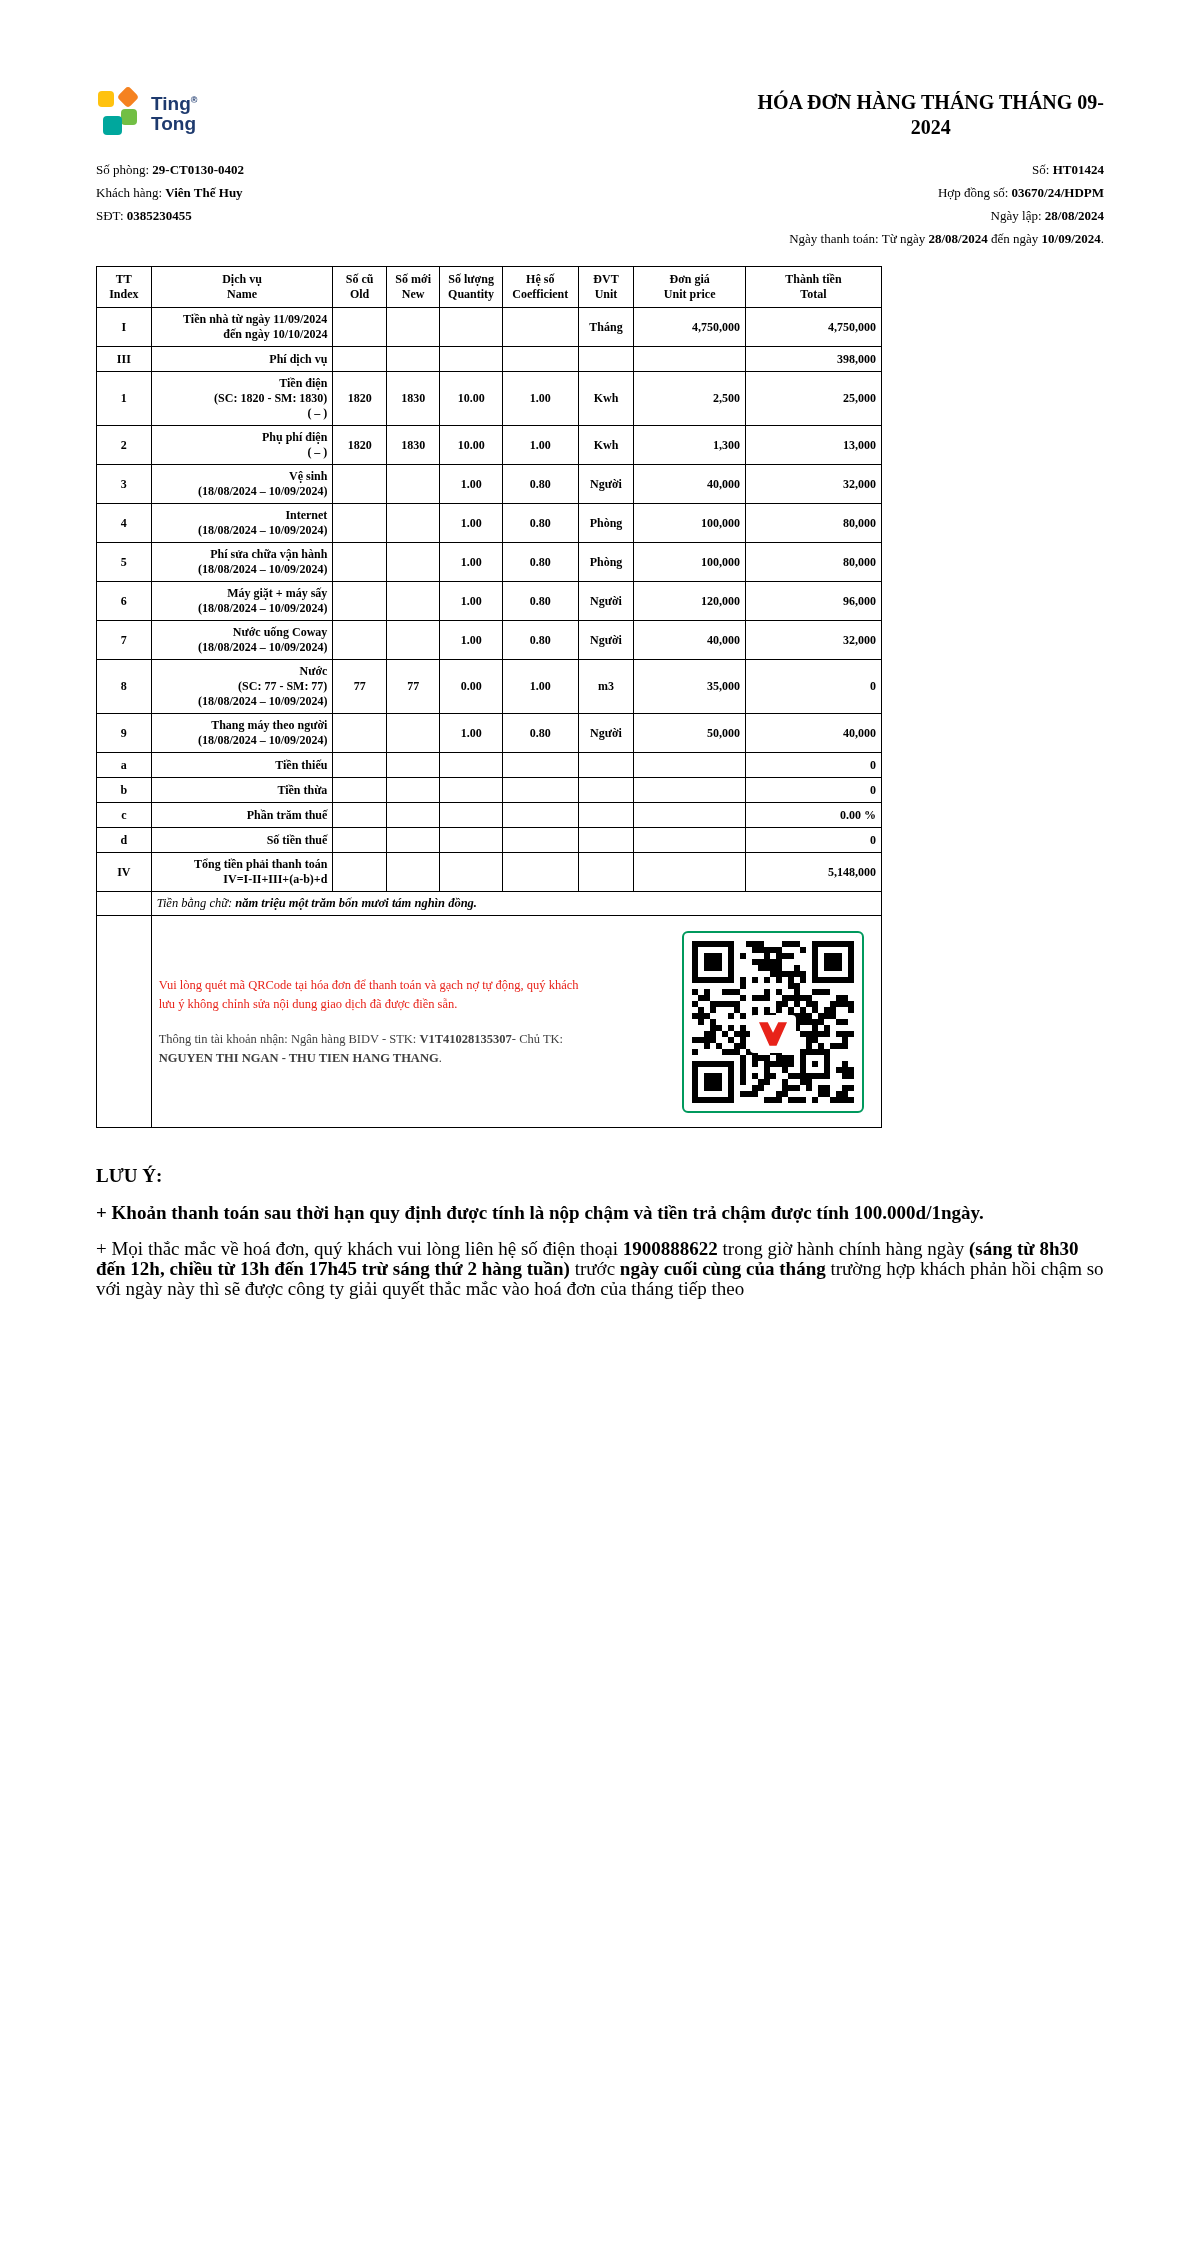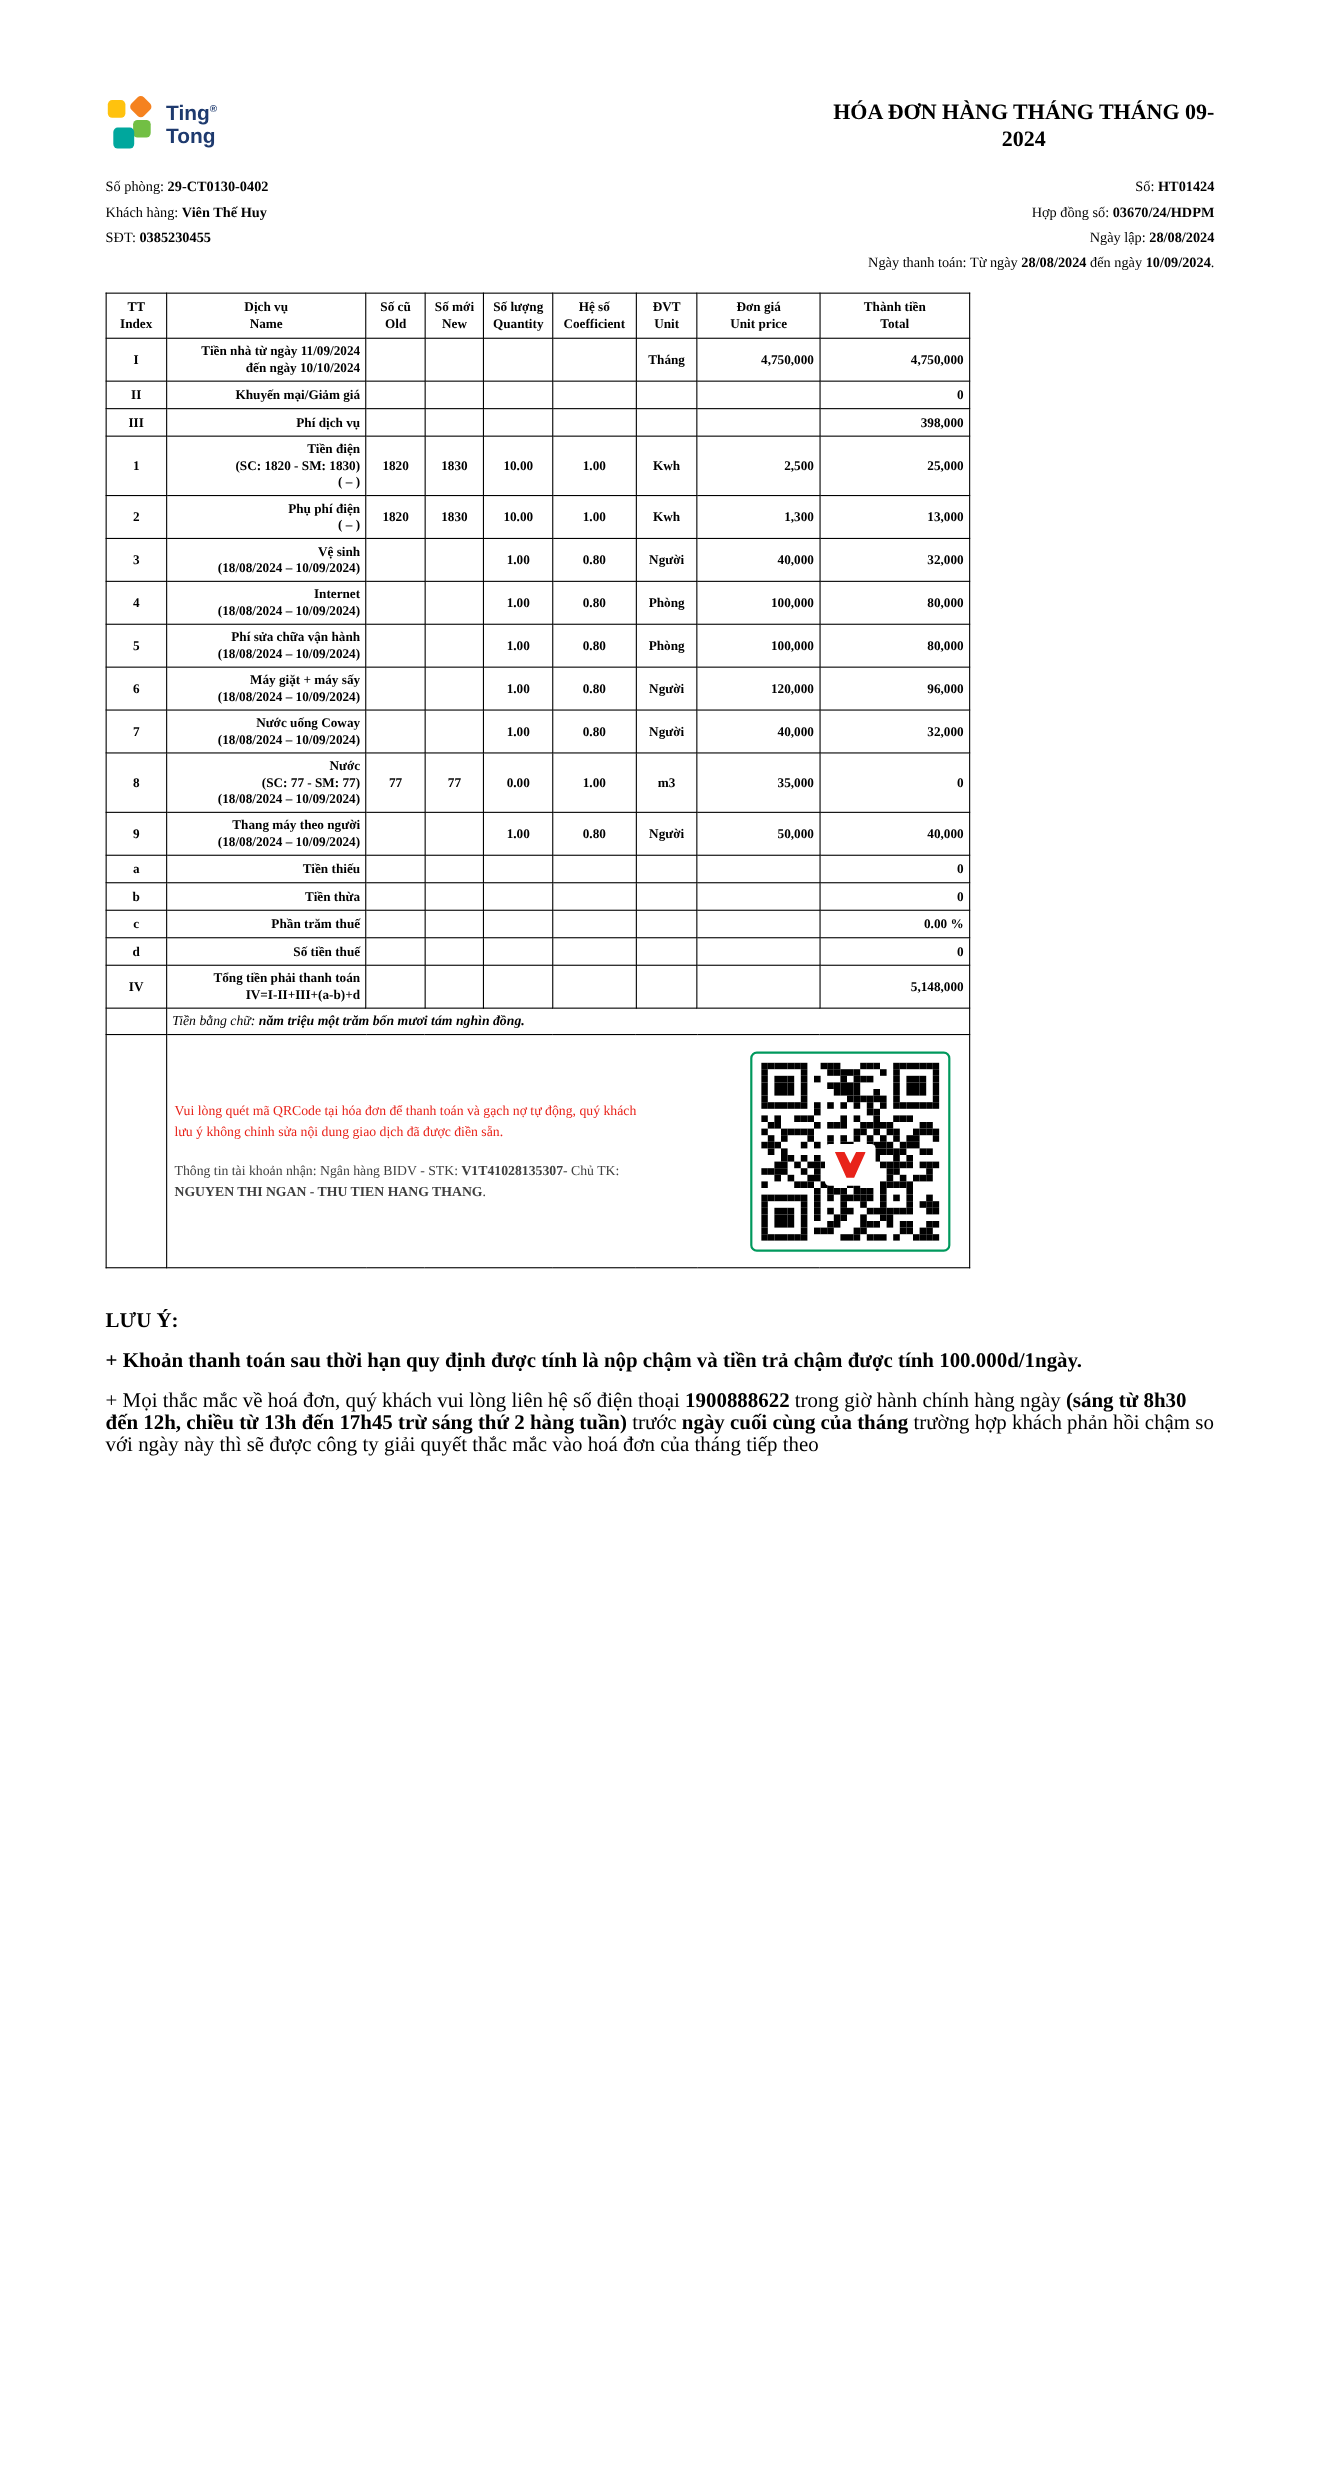--- a/index.html
+++ b/index.html
@@ -193,33 +193,20 @@
           </td>
           <td class="c-num"></td>
           <td class="c-num"></td>
           <td class="c-num"></td>
           <td class="c-num"></td>
           <td class="c-num">Tháng</td>
           <td class="c-money">4,750,000</td>
           <td class="c-money">4,750,000</td>
         </tr>
 
-        <tr class="body-row">
-          <td class="c-idx">II</td>
-          <td class="c-name">
-            <div>Khuyến mại/Giảm giá</div>
-          </td>
-          <td class="c-num"></td>
-          <td class="c-num"></td>
-          <td class="c-num"></td>
-          <td class="c-num"></td>
-          <td class="c-num"></td>
-          <td class="c-money"></td>
-          <td class="c-money">0</td>
-        </tr>
 
         <tr class="body-row">
           <td class="c-idx">III</td>
           <td class="c-name">
             <div>Phí dịch vụ</div>
           </td>
           <td class="c-num"></td>
           <td class="c-num"></td>
           <td class="c-num"></td>
           <td class="c-num"></td>

